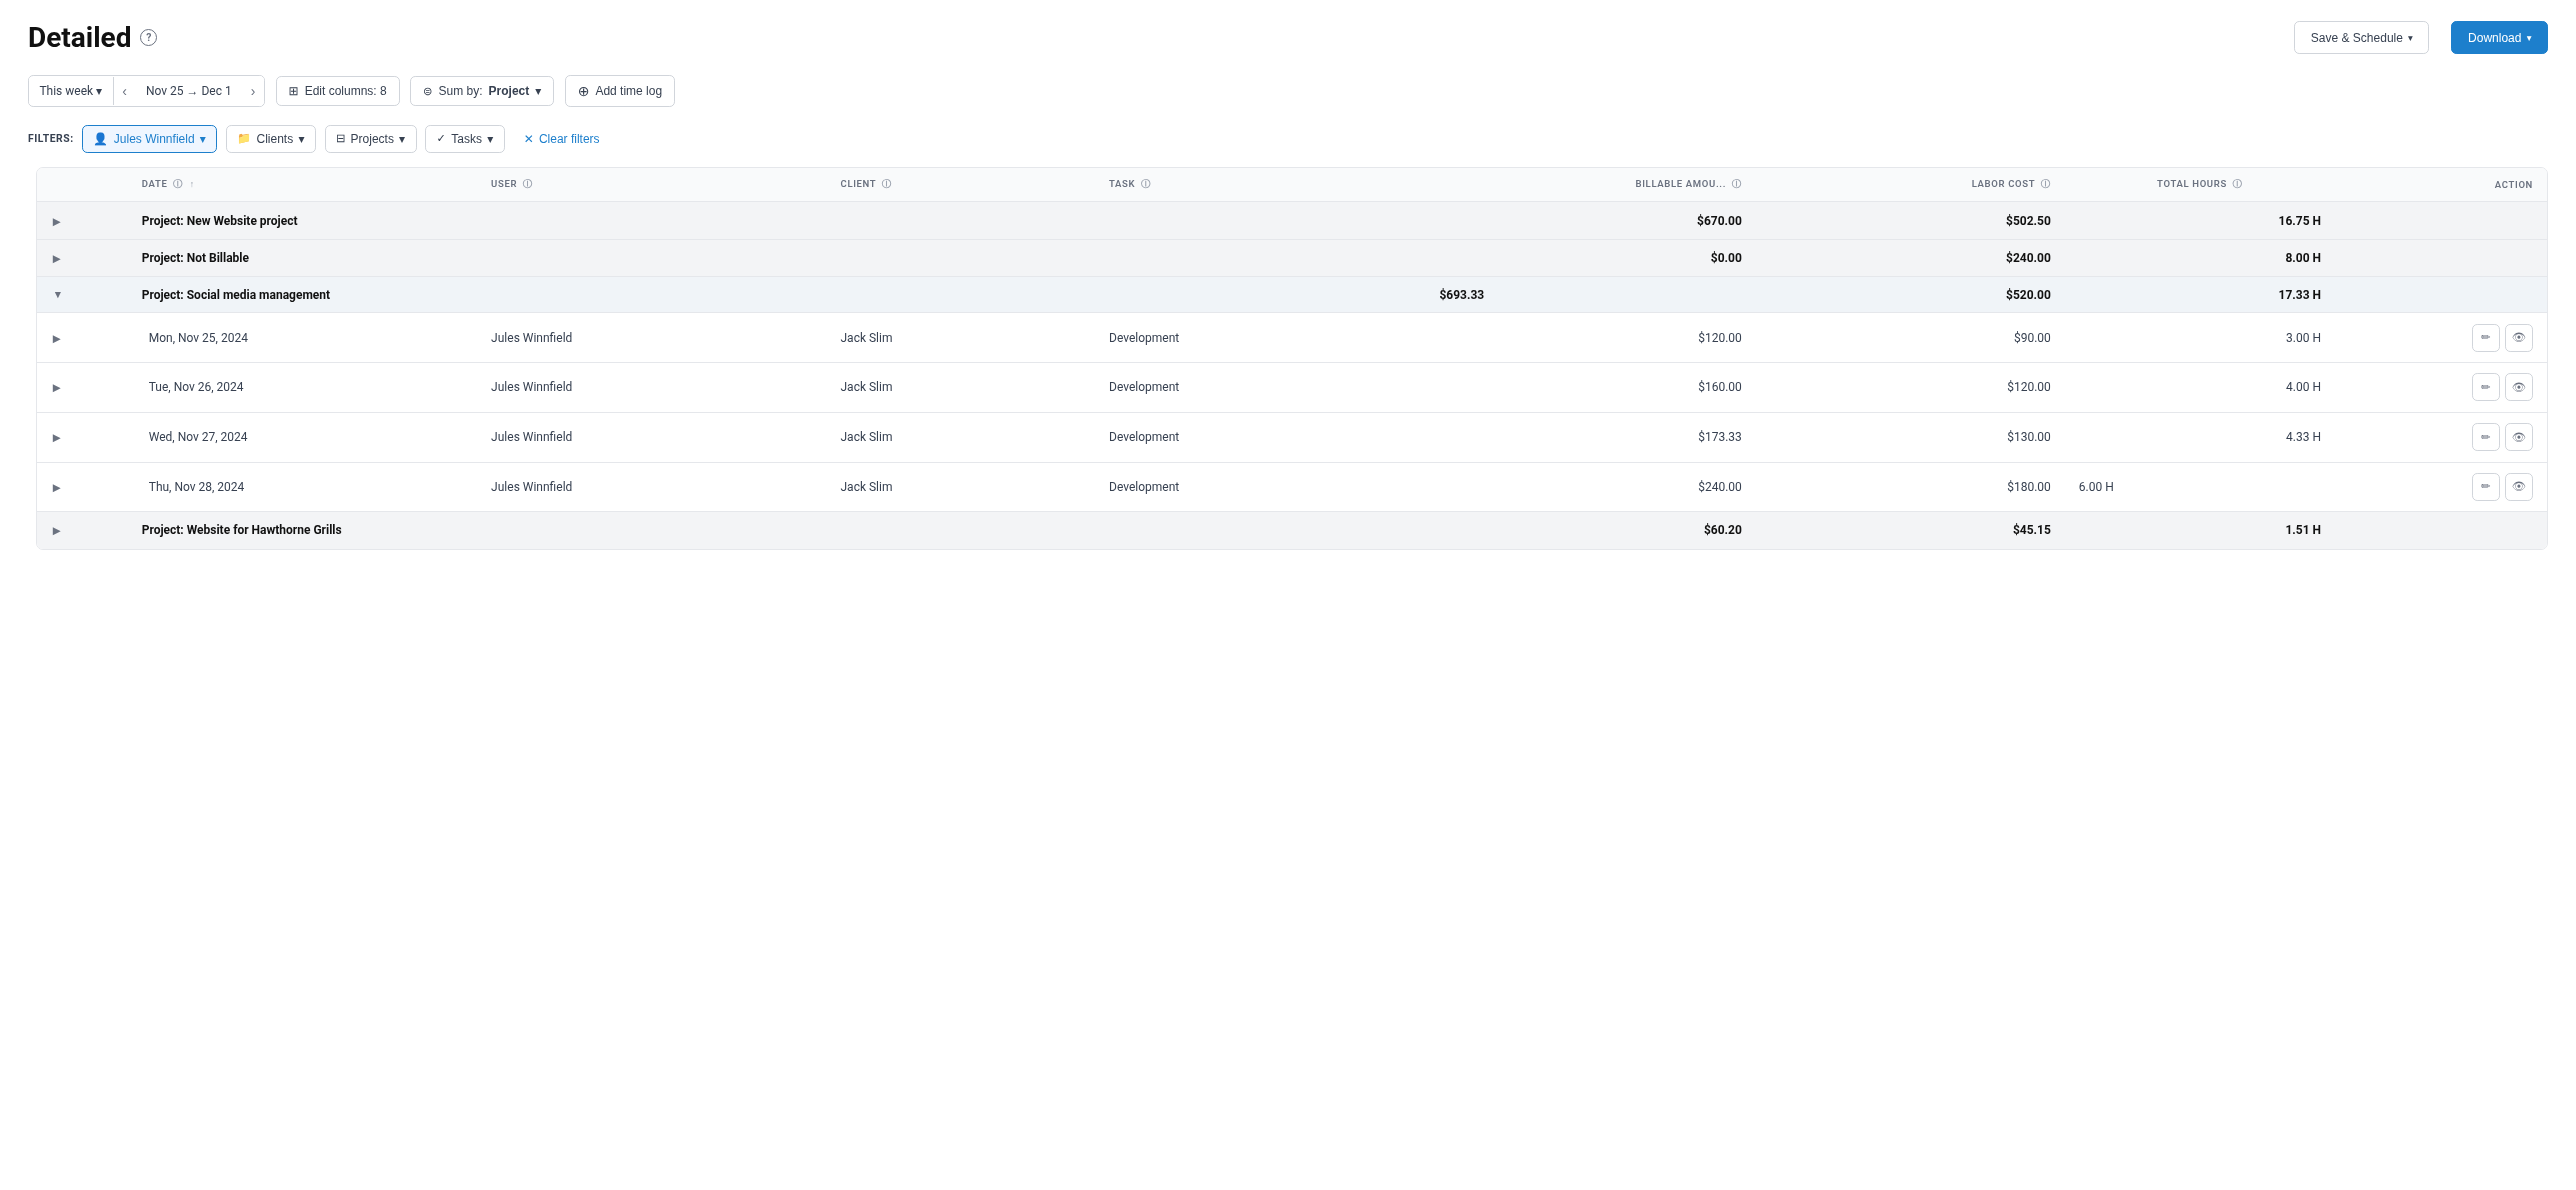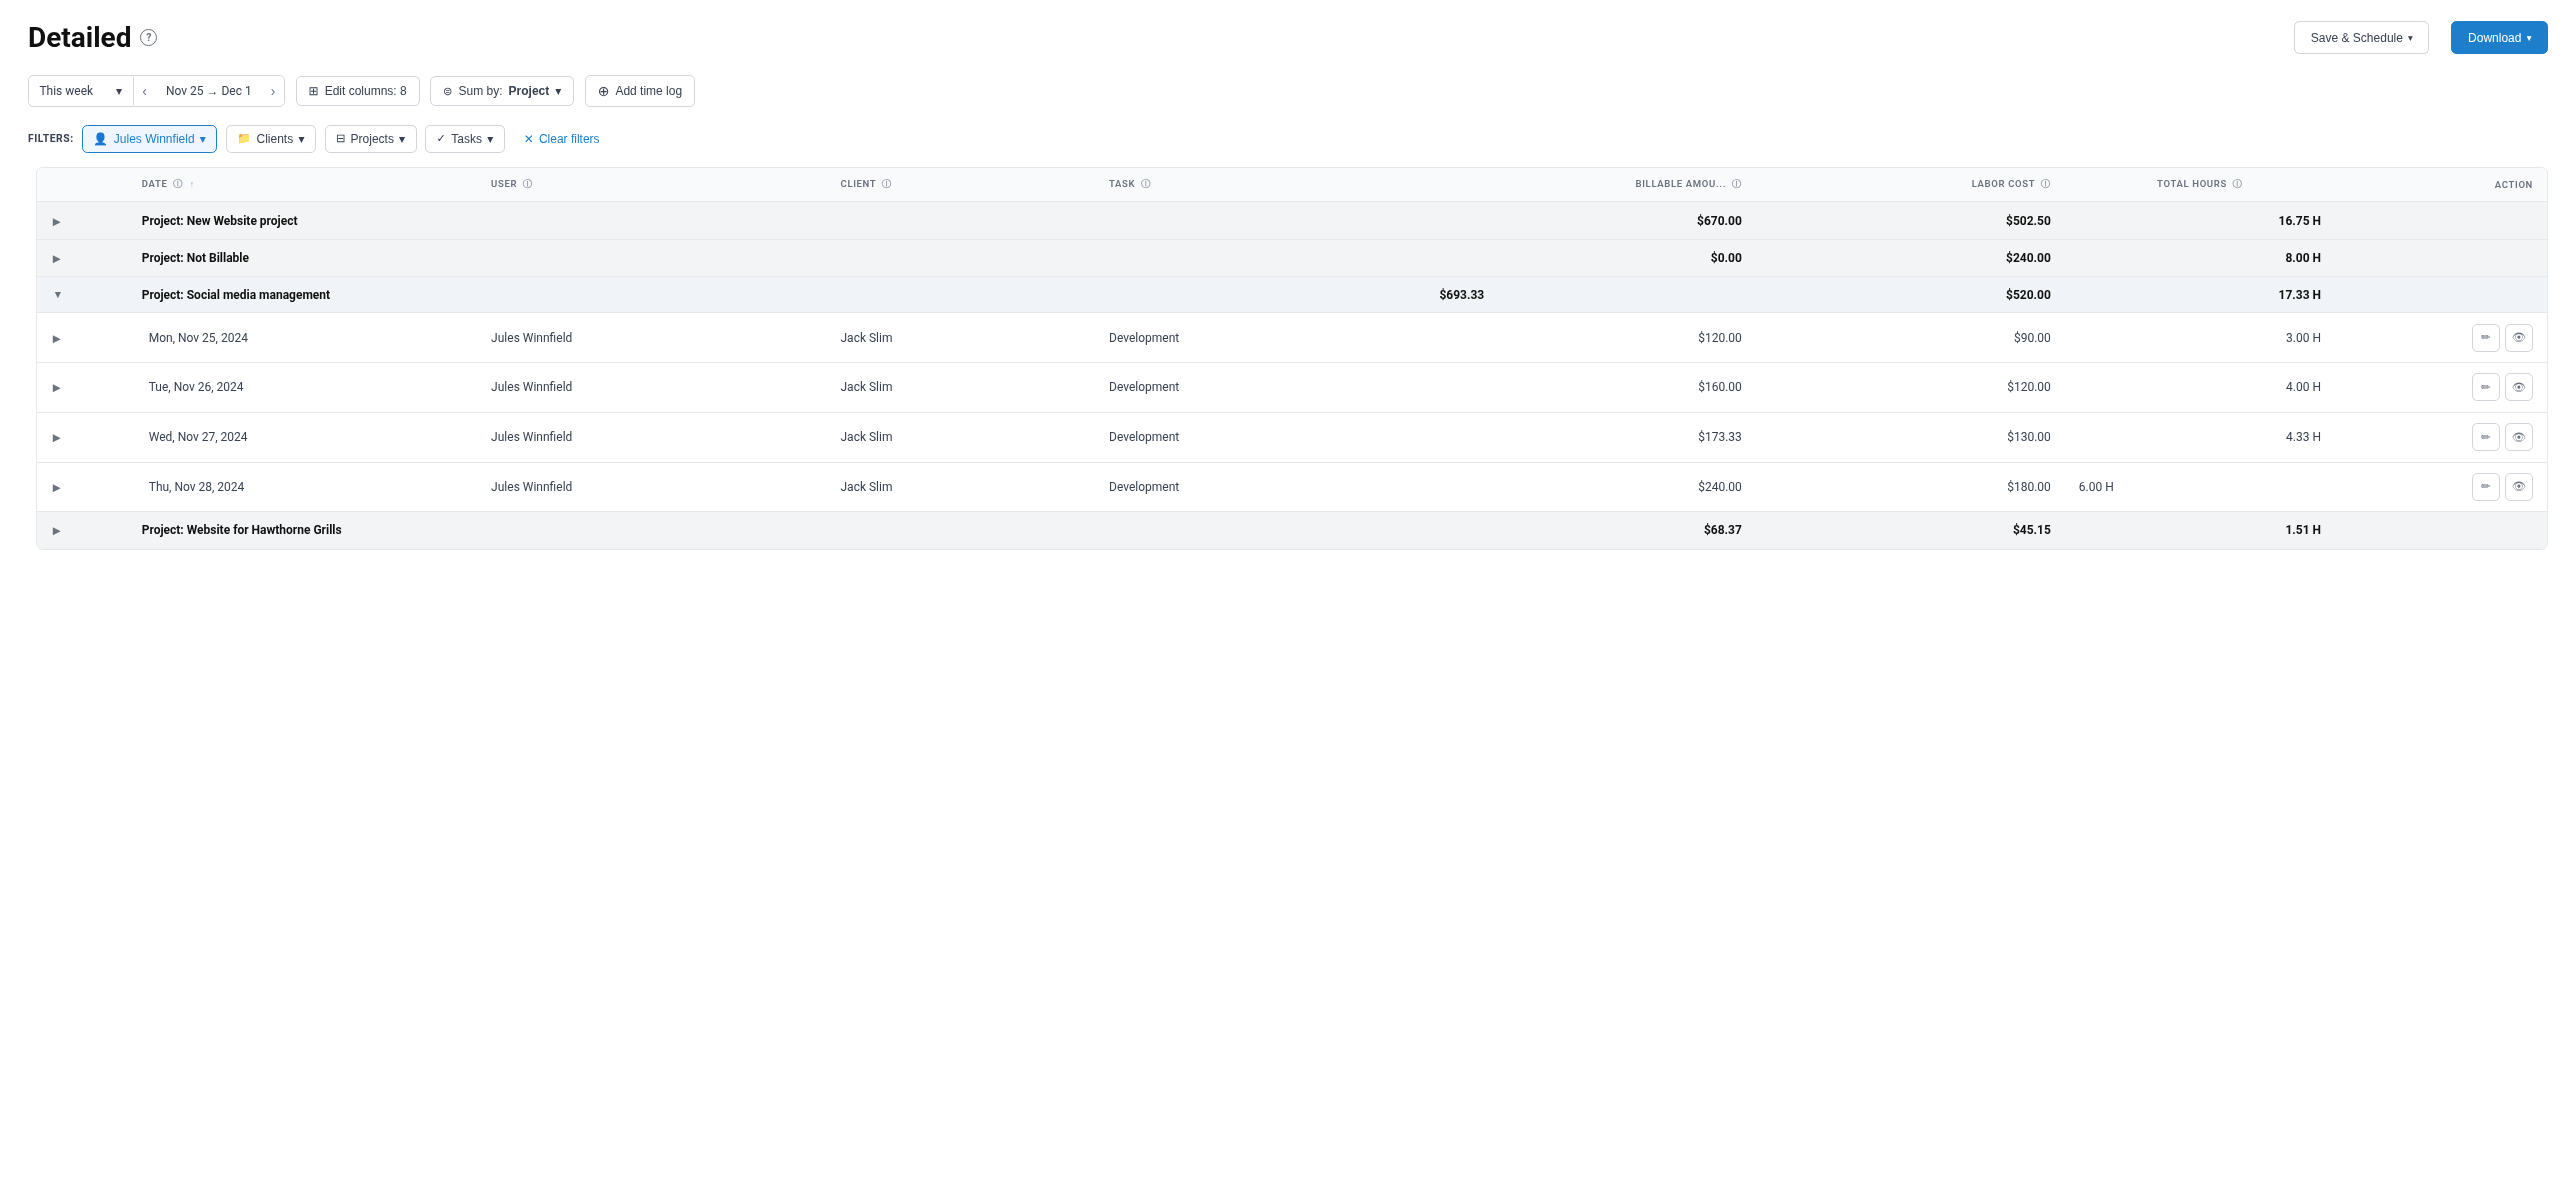--- a/index.html
+++ b/index.html
@@ -14,21 +14,21 @@
     .header-right { display: flex; gap: 22px; }
 
     .btn { display: flex; align-items: center; gap: 5.2px; padding: 8.7px 15.6px; border-radius: 5.2px; border: 0.9px solid #d1d5db; background: #fff; cursor: pointer; font-size: 12px; font-weight: 500; color: #374151; }
     .btn-primary { background: #1d7fcc; color: #fff; border-color: #1d7fcc; }
     .btn-outline-primary { background: #fff; color: #374151; border-color: #d1d5db; }
     .btn-chevron { font-size: 9.5px; }
 
     
     .toolbar { display: flex; align-items: center; gap: 10.4px; margin-bottom: 17.3px; }
     .date-range-control { display: flex; align-items: center; border: 0.9px solid #d1d5db; border-radius: 5.2px; overflow: hidden; }
-    .date-range-dropdown { display: flex; align-items: center; gap: 23px; padding: 7px 10.4px; background: #fff; cursor: pointer; border-right: 0.9px solid #d1d5db; font-size: 12px; color: #374151; }
+    .date-range-dropdown { display: flex; align-items: center; gap: 3px; padding: 7px 10.4px; background: #fff; cursor: pointer; border-right: 0.9px solid #d1d5db; font-size: 12px; color: #374151; }
     .date-nav-btn { padding: 7px 8.7px; background: #fff; border: none; cursor: pointer; color: #6b7280; font-size: 14px; }
     .date-display { padding: 7px 10.4px; font-size: 12px; color: #374151; white-space: nowrap; }
 
     .toolbar-btn { display: flex; align-items: center; gap: 6px; padding: 7px 12px; border: 0.9px solid #d1d5db; border-radius: 5.2px; background: #fff; cursor: pointer; font-size: 12px; color: #374151; }
     .toolbar-btn .bold { font-weight: 600; }
 
     
     .filters-row { display: flex; align-items: center; gap: 8.7px; margin-bottom: 14px; }
     .filters-label { font-size: 10.4px; font-weight: 700; color: #374151; letter-spacing: 0.05em; text-transform: uppercase; }
     .filter-btn { display: flex; align-items: center; gap: 5.2px; padding: 6px 10.4px; border-radius: 5.2px; border: 0.9px solid #d1d5db; background: #fff; cursor: pointer; font-size: 12px; color: #374151; }
@@ -297,21 +297,21 @@
               <span style="font-size:11.3px;">👁</span>
             </button>
           </div>
         </td>
       </tr>
           <tr class="group-row">
     <td style="padding:10.4px 7px 10.4px 14px; width:35px;">
       <button class="expand-btn">▶</button>
     </td>
     <td colspan="4" style="font-weight:700; font-size:12px;">Project: Website for Hawthorne Grills</td>
-    <td style="text-align:right; font-weight:700;">$68.37</td>
+    <td style="text-align:right; font-weight:700;">$60.20</td>
     <td style="text-align:right; font-weight:700;">$45.15</td>
     <td style="text-align:right; font-weight:700;">1.51 H</td>
     <td></td>
   </tr>
         </tbody>
     </table>
   </div>
 
 </div>
 

